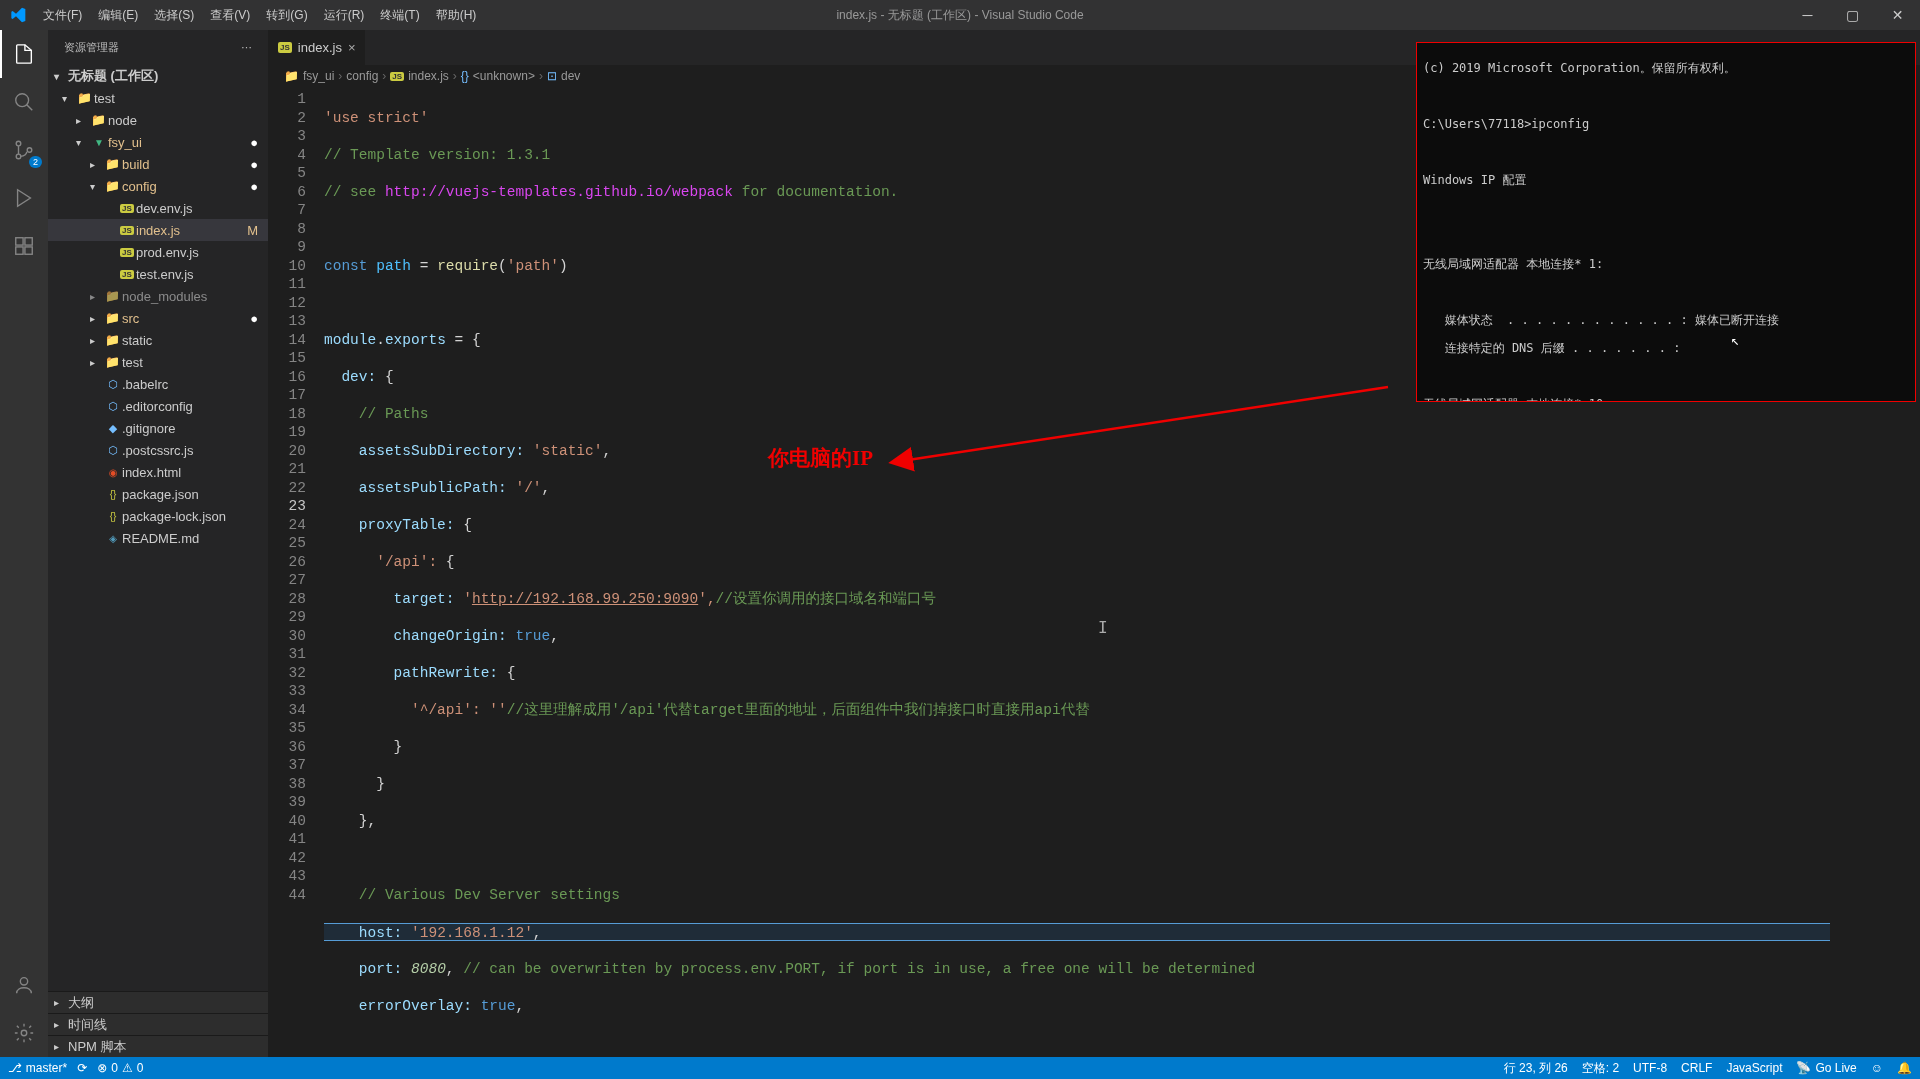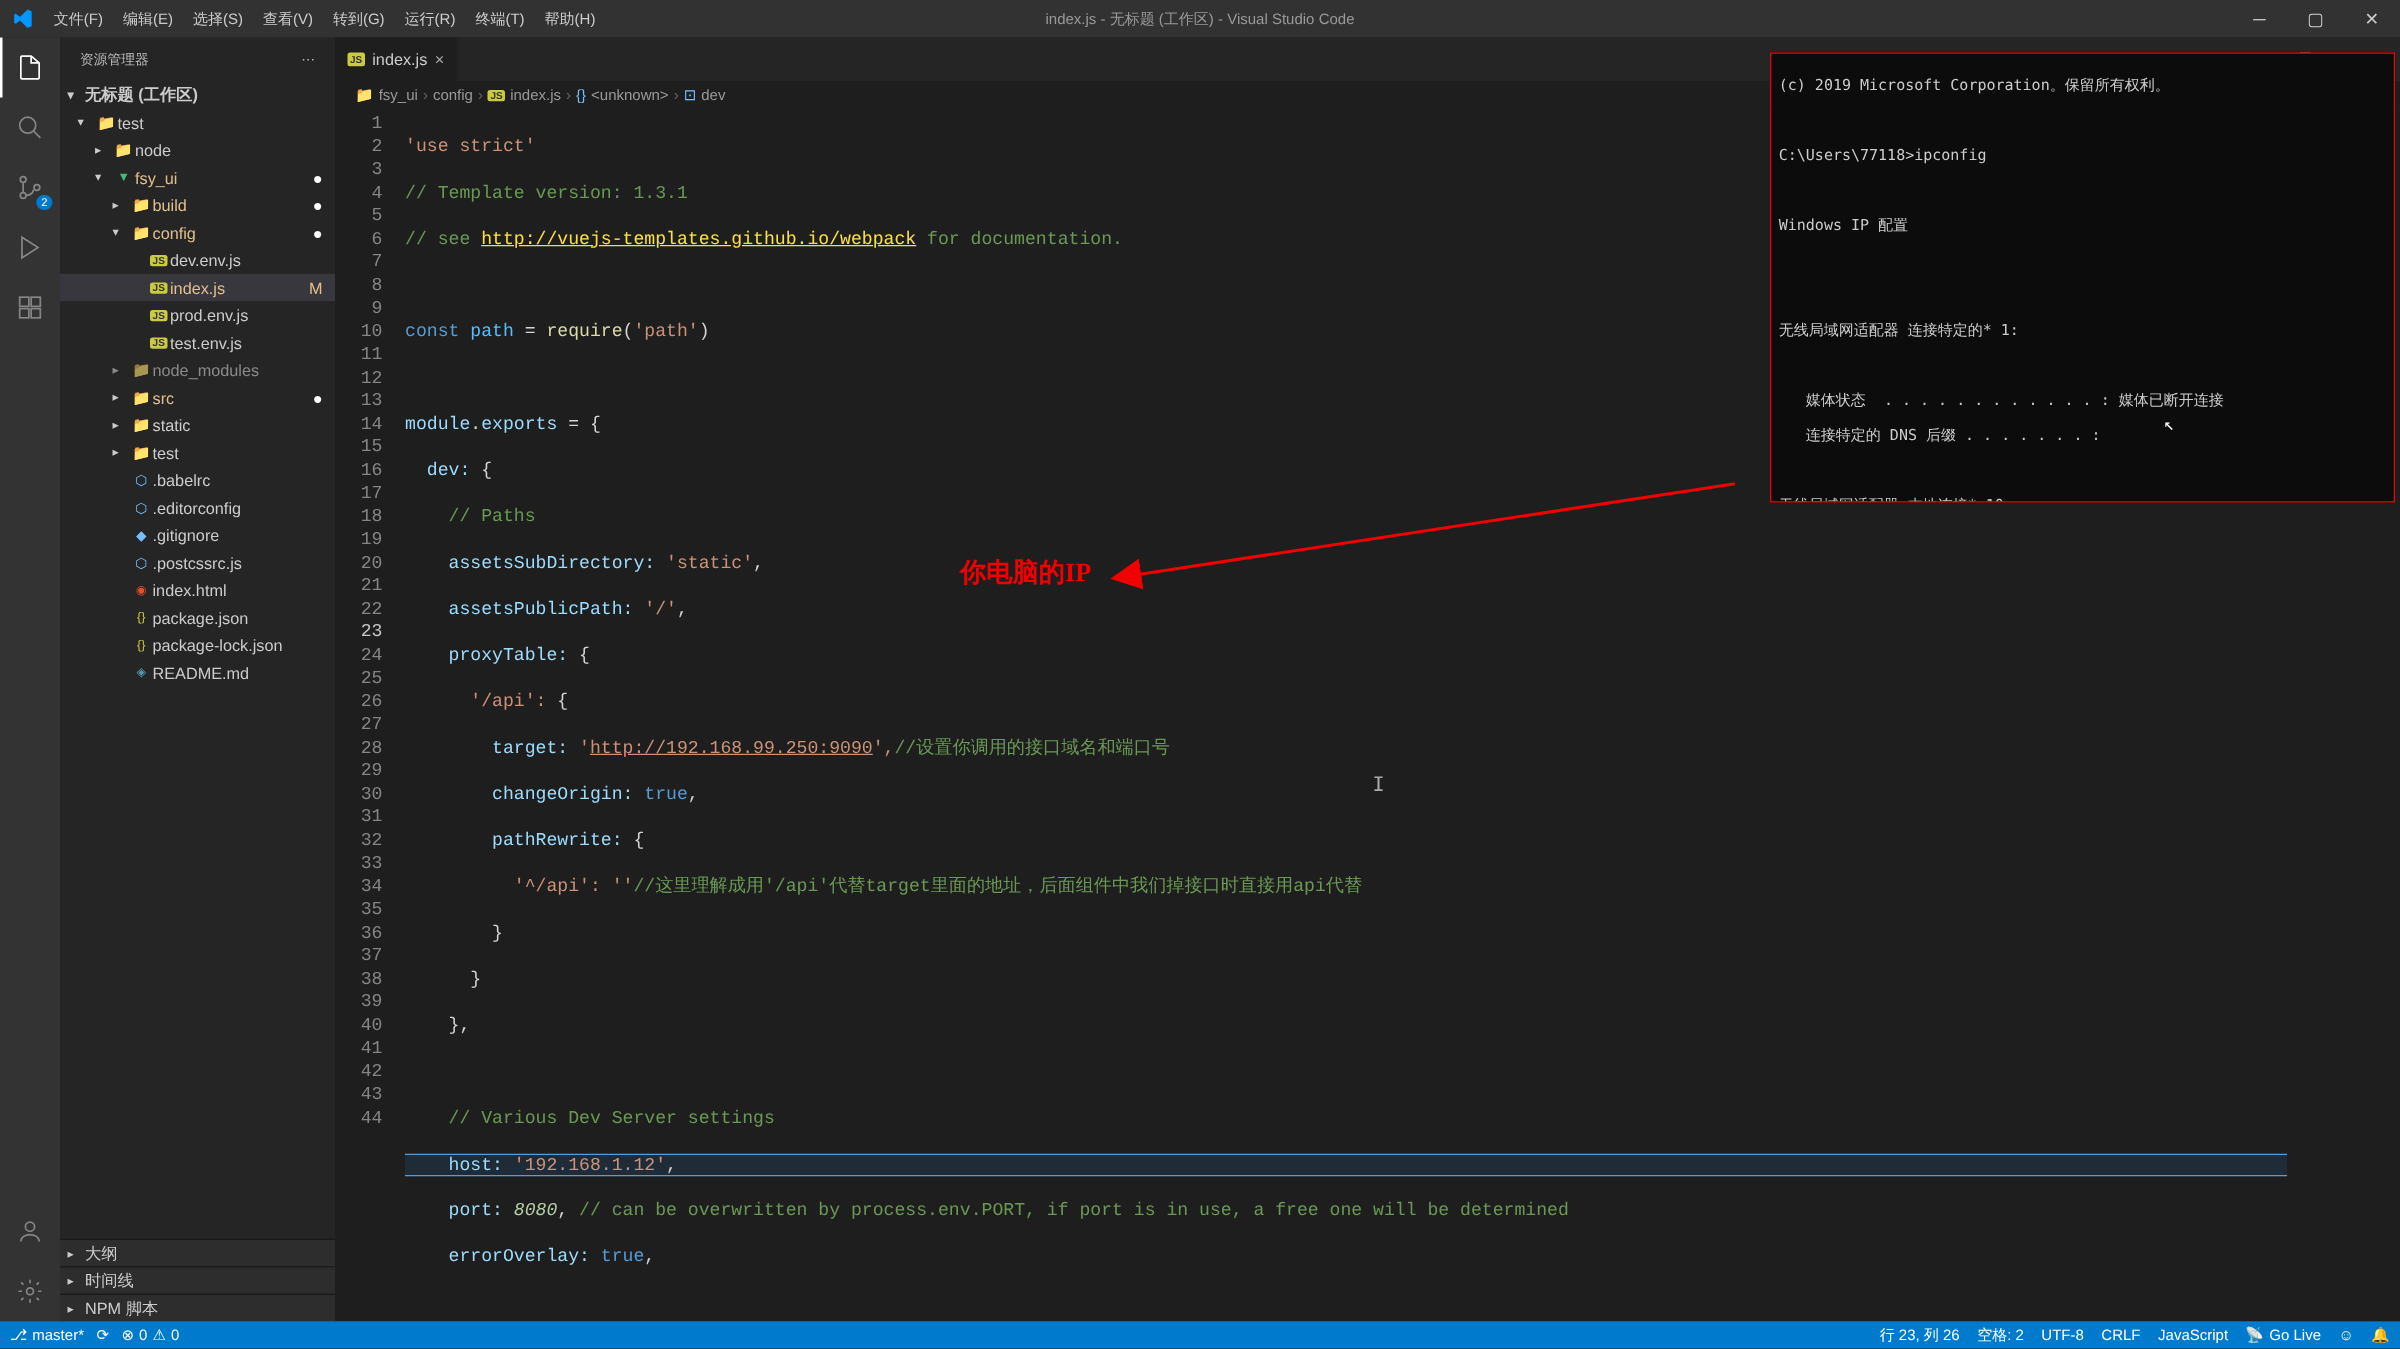--- a/index.html
+++ b/index.html
@@ -252,21 +252,21 @@
       background: rgba(38,79,120,0.3);
       border-top: 1px solid #569cd6;
       border-bottom: 1px solid #569cd6;
     }
     .tok-str { color: #ce9178; }
     .tok-prop { color: #9cdcfe; }
     .tok-num { color: #b5cea8; font-style: italic; }
     .tok-cmt { color: #6a9955; }
     .tok-bool { color: #569cd6; }
     .tok-url { color: #ce9178; text-decoration: underline;}
-    .tok-link { color: #fde047; text-decoration: underline;}
+    .tok-link { color: #d946ef; }
     .tok-const { color: #569cd6; }
     .tok-fn { color: #dcdcaa; }
     .tok-var { color: #4fc1ff;}
     .minimap {
       width: 90px;
       background: #1e1e1e;
     }
     .terminal-panel {
       position: absolute;
       top: 12px;
@@ -682,21 +682,21 @@
     </div>
 
     <div class="terminal-panel">
 <div>(c) 2019 Microsoft Corporation。保留所有权利。</div>
 <div> </div>
 <div>C:\Users\77118&gt;ipconfig</div>
 <div> </div>
 <div>Windows IP 配置</div>
 <div> </div>
 <div> </div>
-<div>无线局域网适配器 连接特定的* 1:</div>
+<div>无线局域网适配器 本地连接* 1:</div>
 <div> </div>
 <div>   媒体状态  . . . . . . . . . . . . : 媒体已断开连接</div>
 <div>   连接特定的 DNS 后缀 . . . . . . . :</div>
 <div> </div>
 <div>无线局域网适配器 本地连接* 10:</div>
 
 
 
 
 

